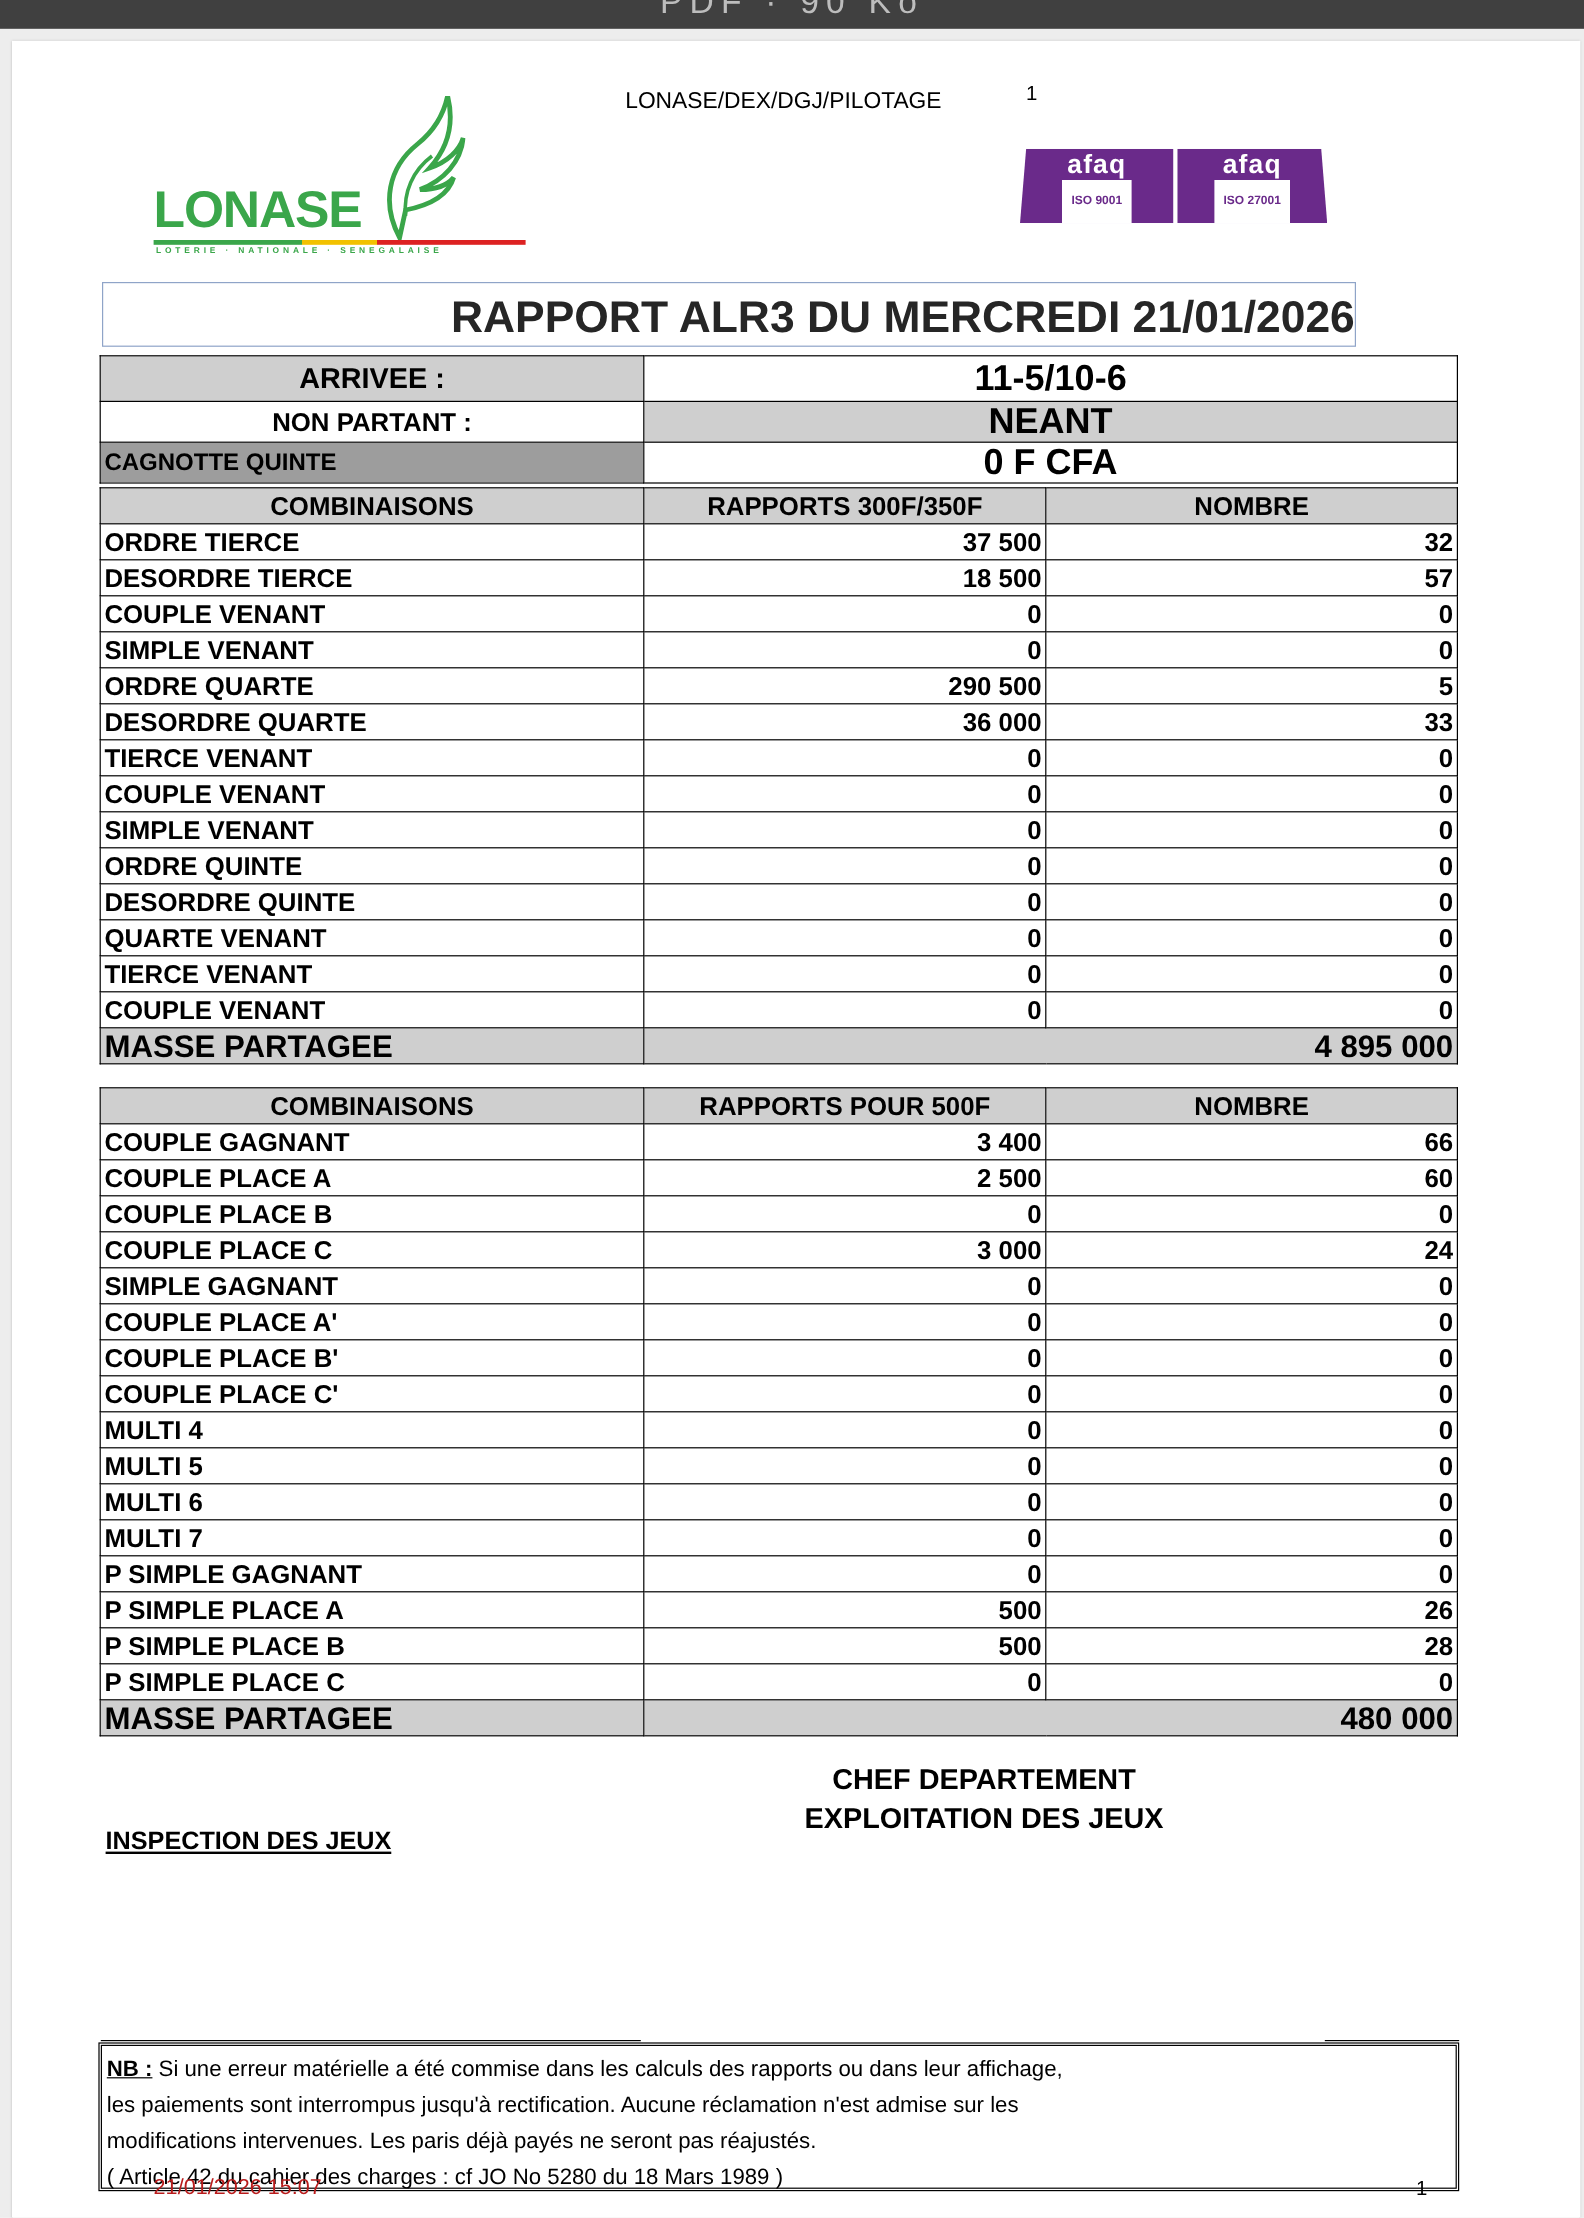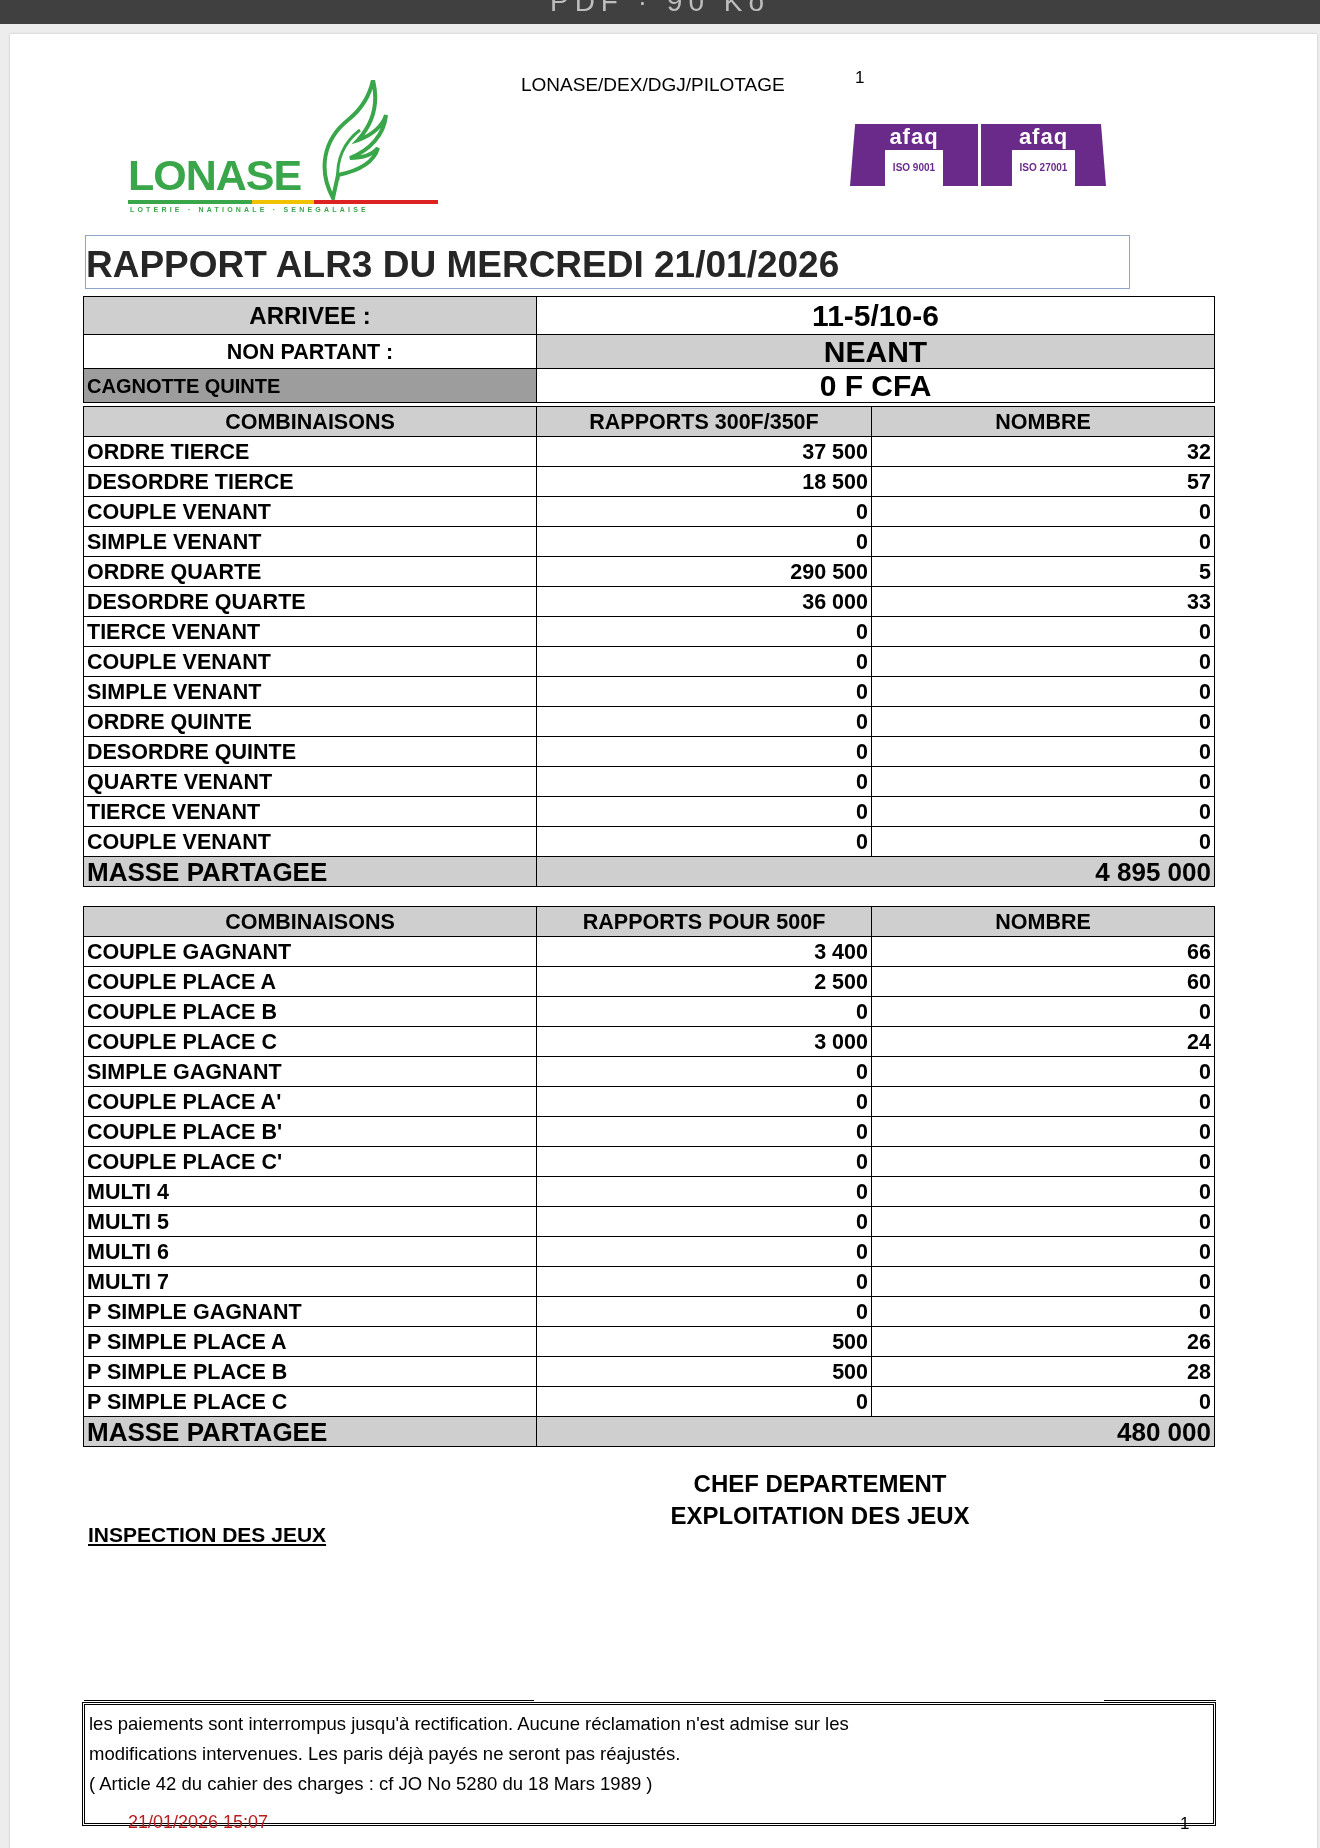--- a/index.html
+++ b/index.html
@@ -21,21 +21,21 @@
   .logo .bar { position: absolute; left: 0; top: 120px; height: 4px; width: 310px; background: linear-gradient(90deg,#3aa64a 0 40%, #f2c100 40% 60%, #d22 60% 100%); }
 
   .afaq { position: absolute; left: 850px; top: 124px; width: 256px; height: 62px; display: flex; }
   .afaq .box { background: #6a2a8a; color: #fff; height: 62px; display: flex; flex-direction: column; align-items: center; justify-content: flex-start; padding-top: 2px; }
   .afaq .b1 { width: 128px; margin-right: 3px; clip-path: polygon(4% 0,100% 0,100% 100%,0 100%); }
   .afaq .b2 { width: 125px; clip-path: polygon(0 0,96% 0,100% 100%,0 100%); }
   .afaq .brand { font-size: 22px; line-height: 22px; font-weight: bold; letter-spacing: 1px; }
   .afaq .iso { background: #fff; color: #6a2a8a; font-size: 10px; font-weight: bold; padding: 12px 8px; line-height: 12px; margin-top: 2px; }
   .afaq .small { font-size: 7px; line-height: 9px; text-align: center; }
 
-  .titlebox { position: absolute; left: 85px; top: 235px; width: 1045px; height: 54px; border: 1px solid #8fa4c8; text-align: left; font-weight: bold; font-size: 37px; line-height: 58px; color: #262626; }
+  .titlebox { position: absolute; left: 85px; top: 235px; width: 1045px; height: 54px; border: 1px solid #8fa4c8; text-align: right; font-weight: bold; font-size: 37px; line-height: 58px; color: #262626; }
 
   table.rep { position: absolute; left: 83px; border-collapse: collapse; table-layout: fixed; width: 1131px; }
   table.rep td { border: 1.5px solid #000; font-weight: bold; font-size: 21.5px; padding: 0 3px; white-space: nowrap; overflow: hidden; line-height: 26px; height: 30px; }
   .grey { background: #cfcfcf; }
   .dgrey { background: #9d9d9d; }
   .c { text-align: center; }
   .r { text-align: right; }
   .big { font-size: 30px !important; }
   .masse td { font-size: 26px !important; height: 30px; }
 
@@ -302,18 +302,19 @@
 <div class="chef">
   <div>CHEF DEPARTEMENT</div>
   <div>EXPLOITATION DES JEUX</div>
 </div>
 <div class="insp">INSPECTION DES JEUX</div>
 
 <div class="topline" style="left:84px;width:450px;"></div>
 <div class="topline" style="left:1104px;width:112px;"></div>
 
 <div class="nb">
+  <div><span class="lbl">NB :</span><span> Si une erreur matérielle a été commise dans les calculs des rapports ou dans leur affichage,</span></div>
   <div>les paiements sont interrompus jusqu'à rectification. Aucune réclamation n'est admise sur les</div>
   <div>modifications intervenues. Les paris déjà payés ne seront pas réajustés.</div>
   <div>( Article 42 du cahier des charges : cf JO No 5280 du 18 Mars 1989 )</div>
 </div>
 <div class="stamp">21/01/2026 15:07</div>
 <div class="stamp2">1</div>
 
 </body></html>

